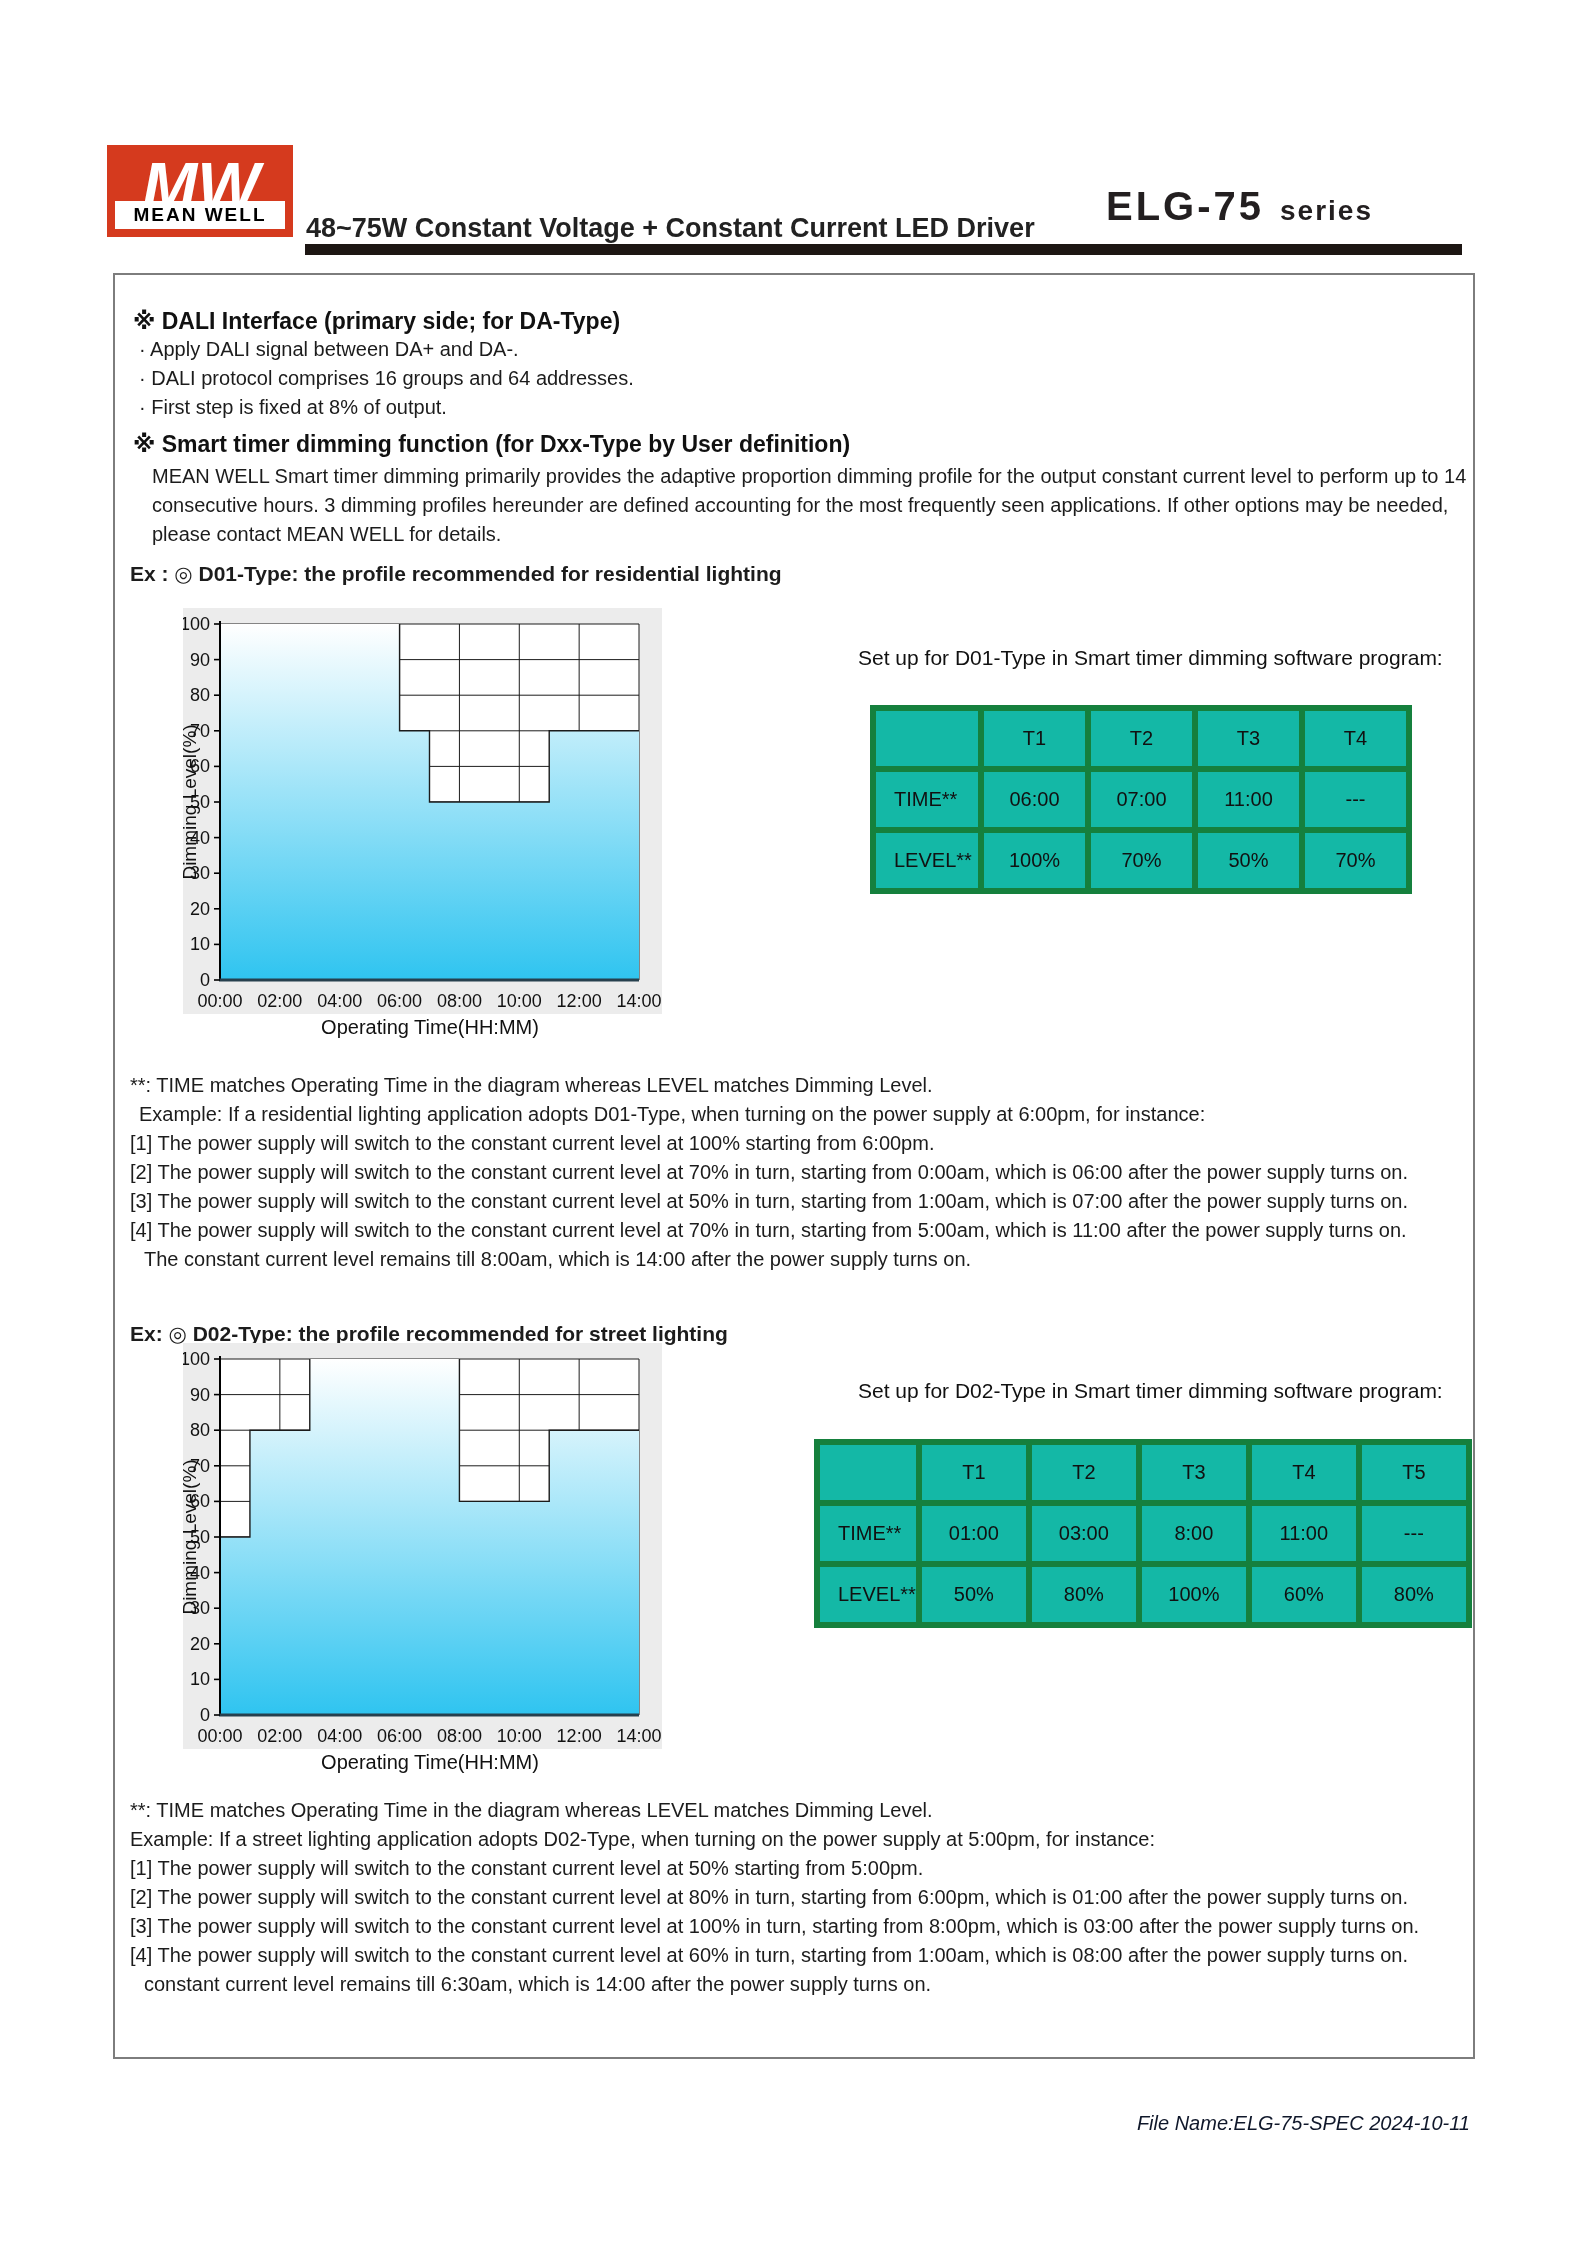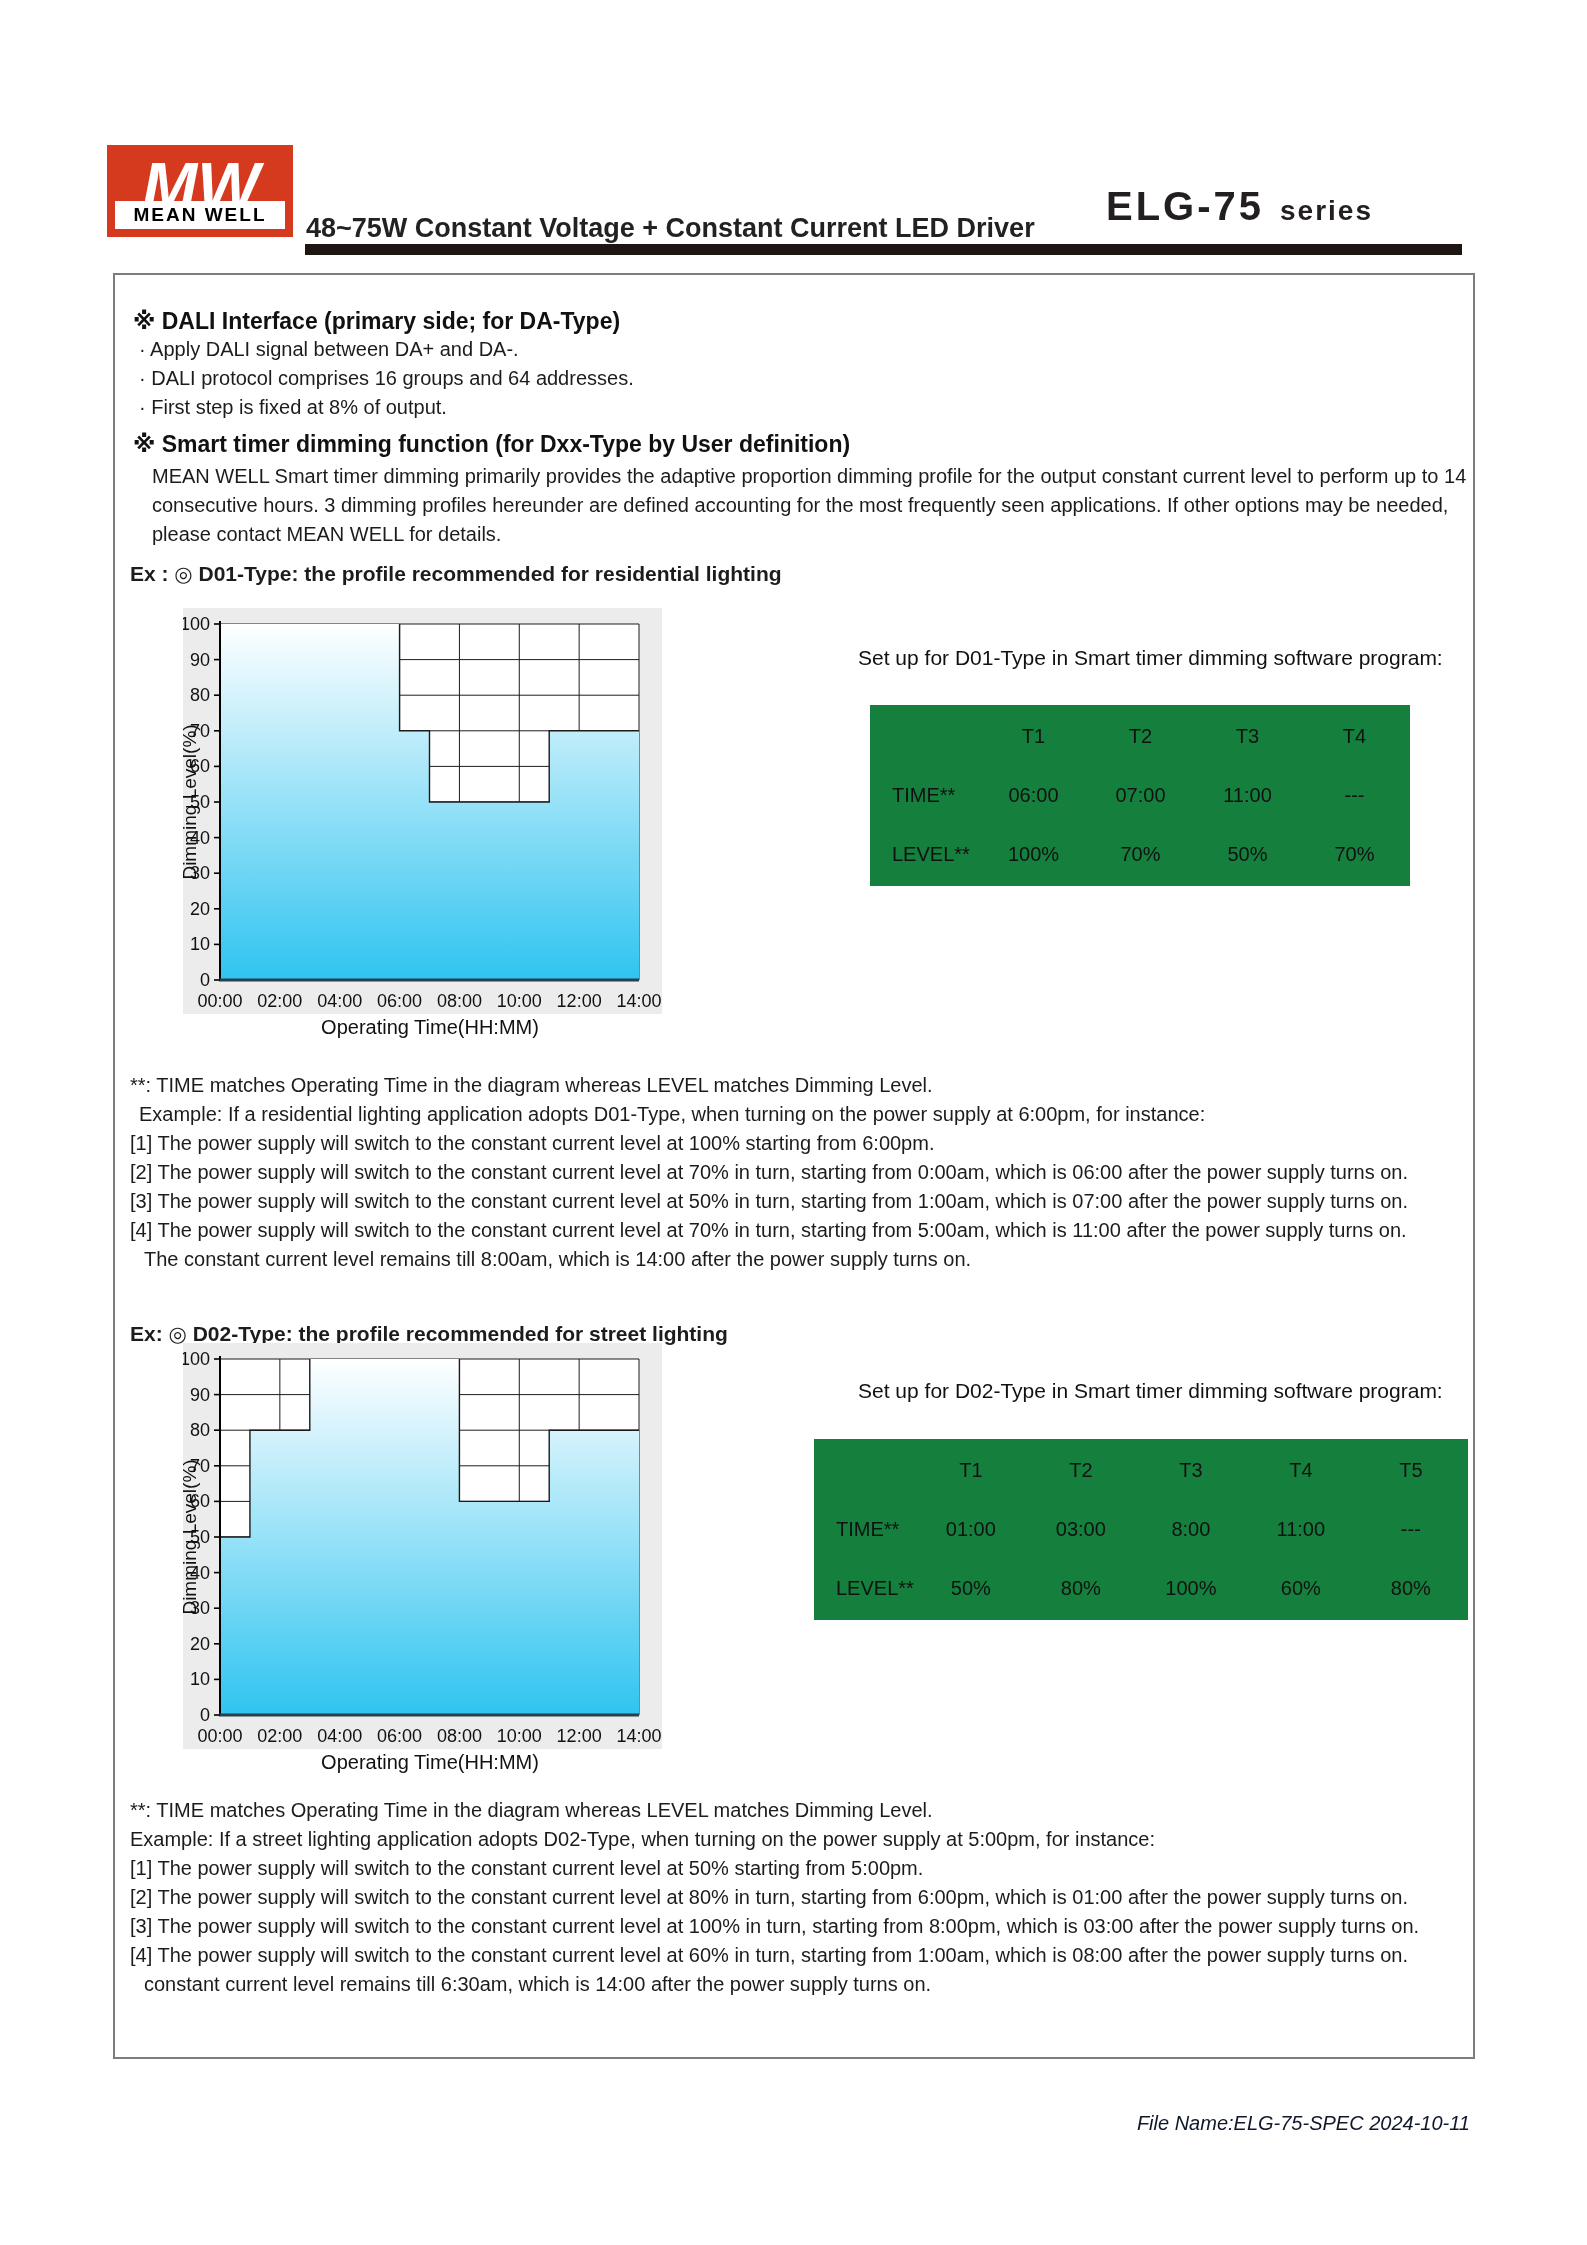--- a/index.html
+++ b/index.html
@@ -27,22 +27,22 @@
   .ind-a{padding-left:9px;}
   .ind-b{padding-left:14px;}
 
   
   .chart-panel{width:479px;height:406px;background:#ececec;}
   .x-axis-title{width:280px;text-align:center;font-size:20px;color:#111;white-space:nowrap;}
   .setup-title{font-size:21px;color:#111;white-space:nowrap;}
 
   
   table.setup{border-collapse:collapse;table-layout:fixed;}
-  table.setup td{border:4px solid #15803d;height:55px;font-size:20px;color:#111;
-                 text-align:center;vertical-align:middle;padding:0;background:#15803d;}
+  table.setup td{border:6px solid #15803d;height:55px;font-size:20px;color:#111;
+                 text-align:center;vertical-align:middle;padding:0;background:#14b8a6;}
   table.setup td.rowlab{text-align:left;padding-left:18px;}
   td.diag{background:linear-gradient(to bottom right,
            transparent calc(50% - 1px), #1a1a1a calc(50% - 1px),
            #1a1a1a calc(50% + 1px), transparent calc(50% + 1px));}
 
   
   .footer{right:117px;top:2072px;font-size:20px;font-style:italic;color:#0f172a;white-space:nowrap;margin-top:40px;}
 
   svg text{font-family:"Liberation Sans","DejaVu Sans",sans-serif;}
 </style>

